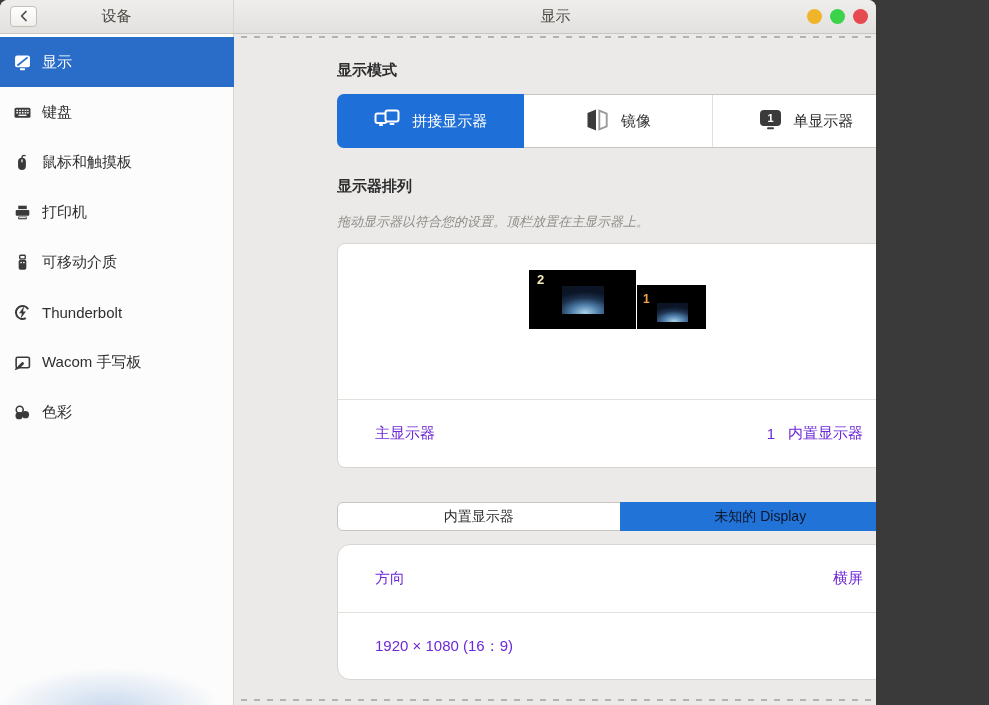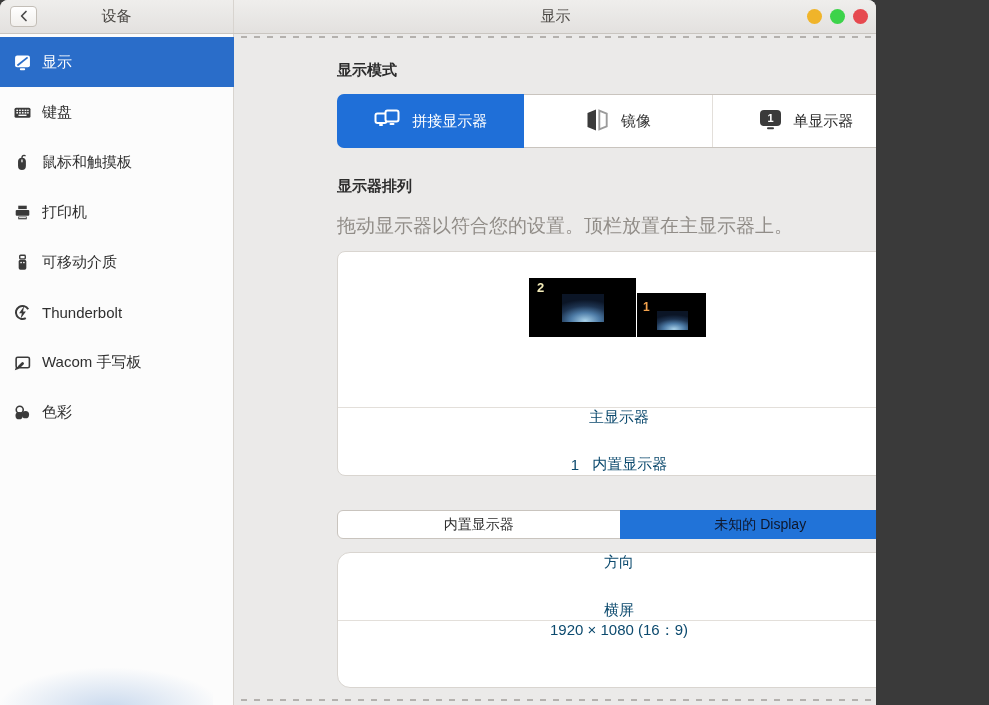--- a/index.html
+++ b/index.html
@@ -42,21 +42,21 @@
   .undershoot{ position:absolute; left:6px; right:0; height:2px;
                background:repeating-linear-gradient(90deg,#b4b1ae 0 6px,transparent 6px 13px); }
   .undershoot.top{ top:2px; }
   .undershoot.bottom{ bottom:4px; }
 
   .inner{ position:absolute; left:102px; top:0; width:564px; }
 
   .section-title{ font-size:15px; font-weight:bold; color:#2c2c2c; }
   .t-mode{ margin-top:27px; }
   .t-arrange{ margin-top:29px; }
-  .subtitle{ margin-top:17px; font-size:19px; color:#918d88; }
+  .subtitle{ margin-top:17px; font-size:13px; color:#918d88;font-style:italic; }
 
   
   .mode-control{ margin-top:14px; height:54px; display:flex; background:#ffffff;
                  border:1px solid #c9c4be; border-radius:8px; }
   .mode-option{ flex:1; display:flex; align-items:center; justify-content:center; gap:11px;
                 font-size:15px; color:#2e2e2e; cursor:pointer; }
   .mode-option + .mode-option{ border-left:1px solid #e3dfda; }
   .mode-option.selected{ background:#1f6fd8; color:#ffffff; border-radius:7px 0 0 7px; margin:-1px 0 -1px -1px; }
   .mode-option.selected + .mode-option{ border-left:none; }
 
@@ -69,21 +69,21 @@
   .monitor .wallpaper{ position:absolute;
       background:radial-gradient(ellipse 90% 75% at 55% 95%, #a7d0e8 0%, #4d7ba6 38%, #1d3350 70%, #0b1526 100%); }
   .monitor-2{ left:191px; top:26px; width:107px; height:59px; }
   .monitor-2 .mon-num{ left:8px; top:2px; font-size:13px; color:#f4ecb9; }
   .monitor-2 .wallpaper{ left:33px; top:16px; width:42px; height:28px; }
   .monitor-1{ left:299px; top:41px; width:69px; height:44px; }
   .monitor-1 .mon-num{ left:6px; top:7px; font-size:12px; color:#f2a24d; }
   .monitor-1 .wallpaper{ left:20px; top:18px; width:31px; height:19px; }
 
   .panel-row{ height:66px; display:flex; align-items:center; padding:0 37px;
-              font-size:15px; color:#0c4a6e; cursor:pointer;flex-direction:column; }
+              font-size:15px; color:#6d28d9; cursor:pointer; }
   .panel-row .row-label{ flex:1; }
   .primary-value{ display:flex; gap:13px; align-items:center; }
 
   
   .tabs-control{ margin-top:34px; height:29px; display:flex; background:#ffffff;
                  border:1px solid #c9c4be; border-radius:6px; font-size:14px; }
   .tab{ flex:1; display:flex; align-items:center; justify-content:center;
         color:#2e2e2e; cursor:pointer; }
   .tab.selected{ background:#2173d8; color:#0f172a; border-radius:0 5px 5px 0; margin:-1px -1px -1px 0; }
 

